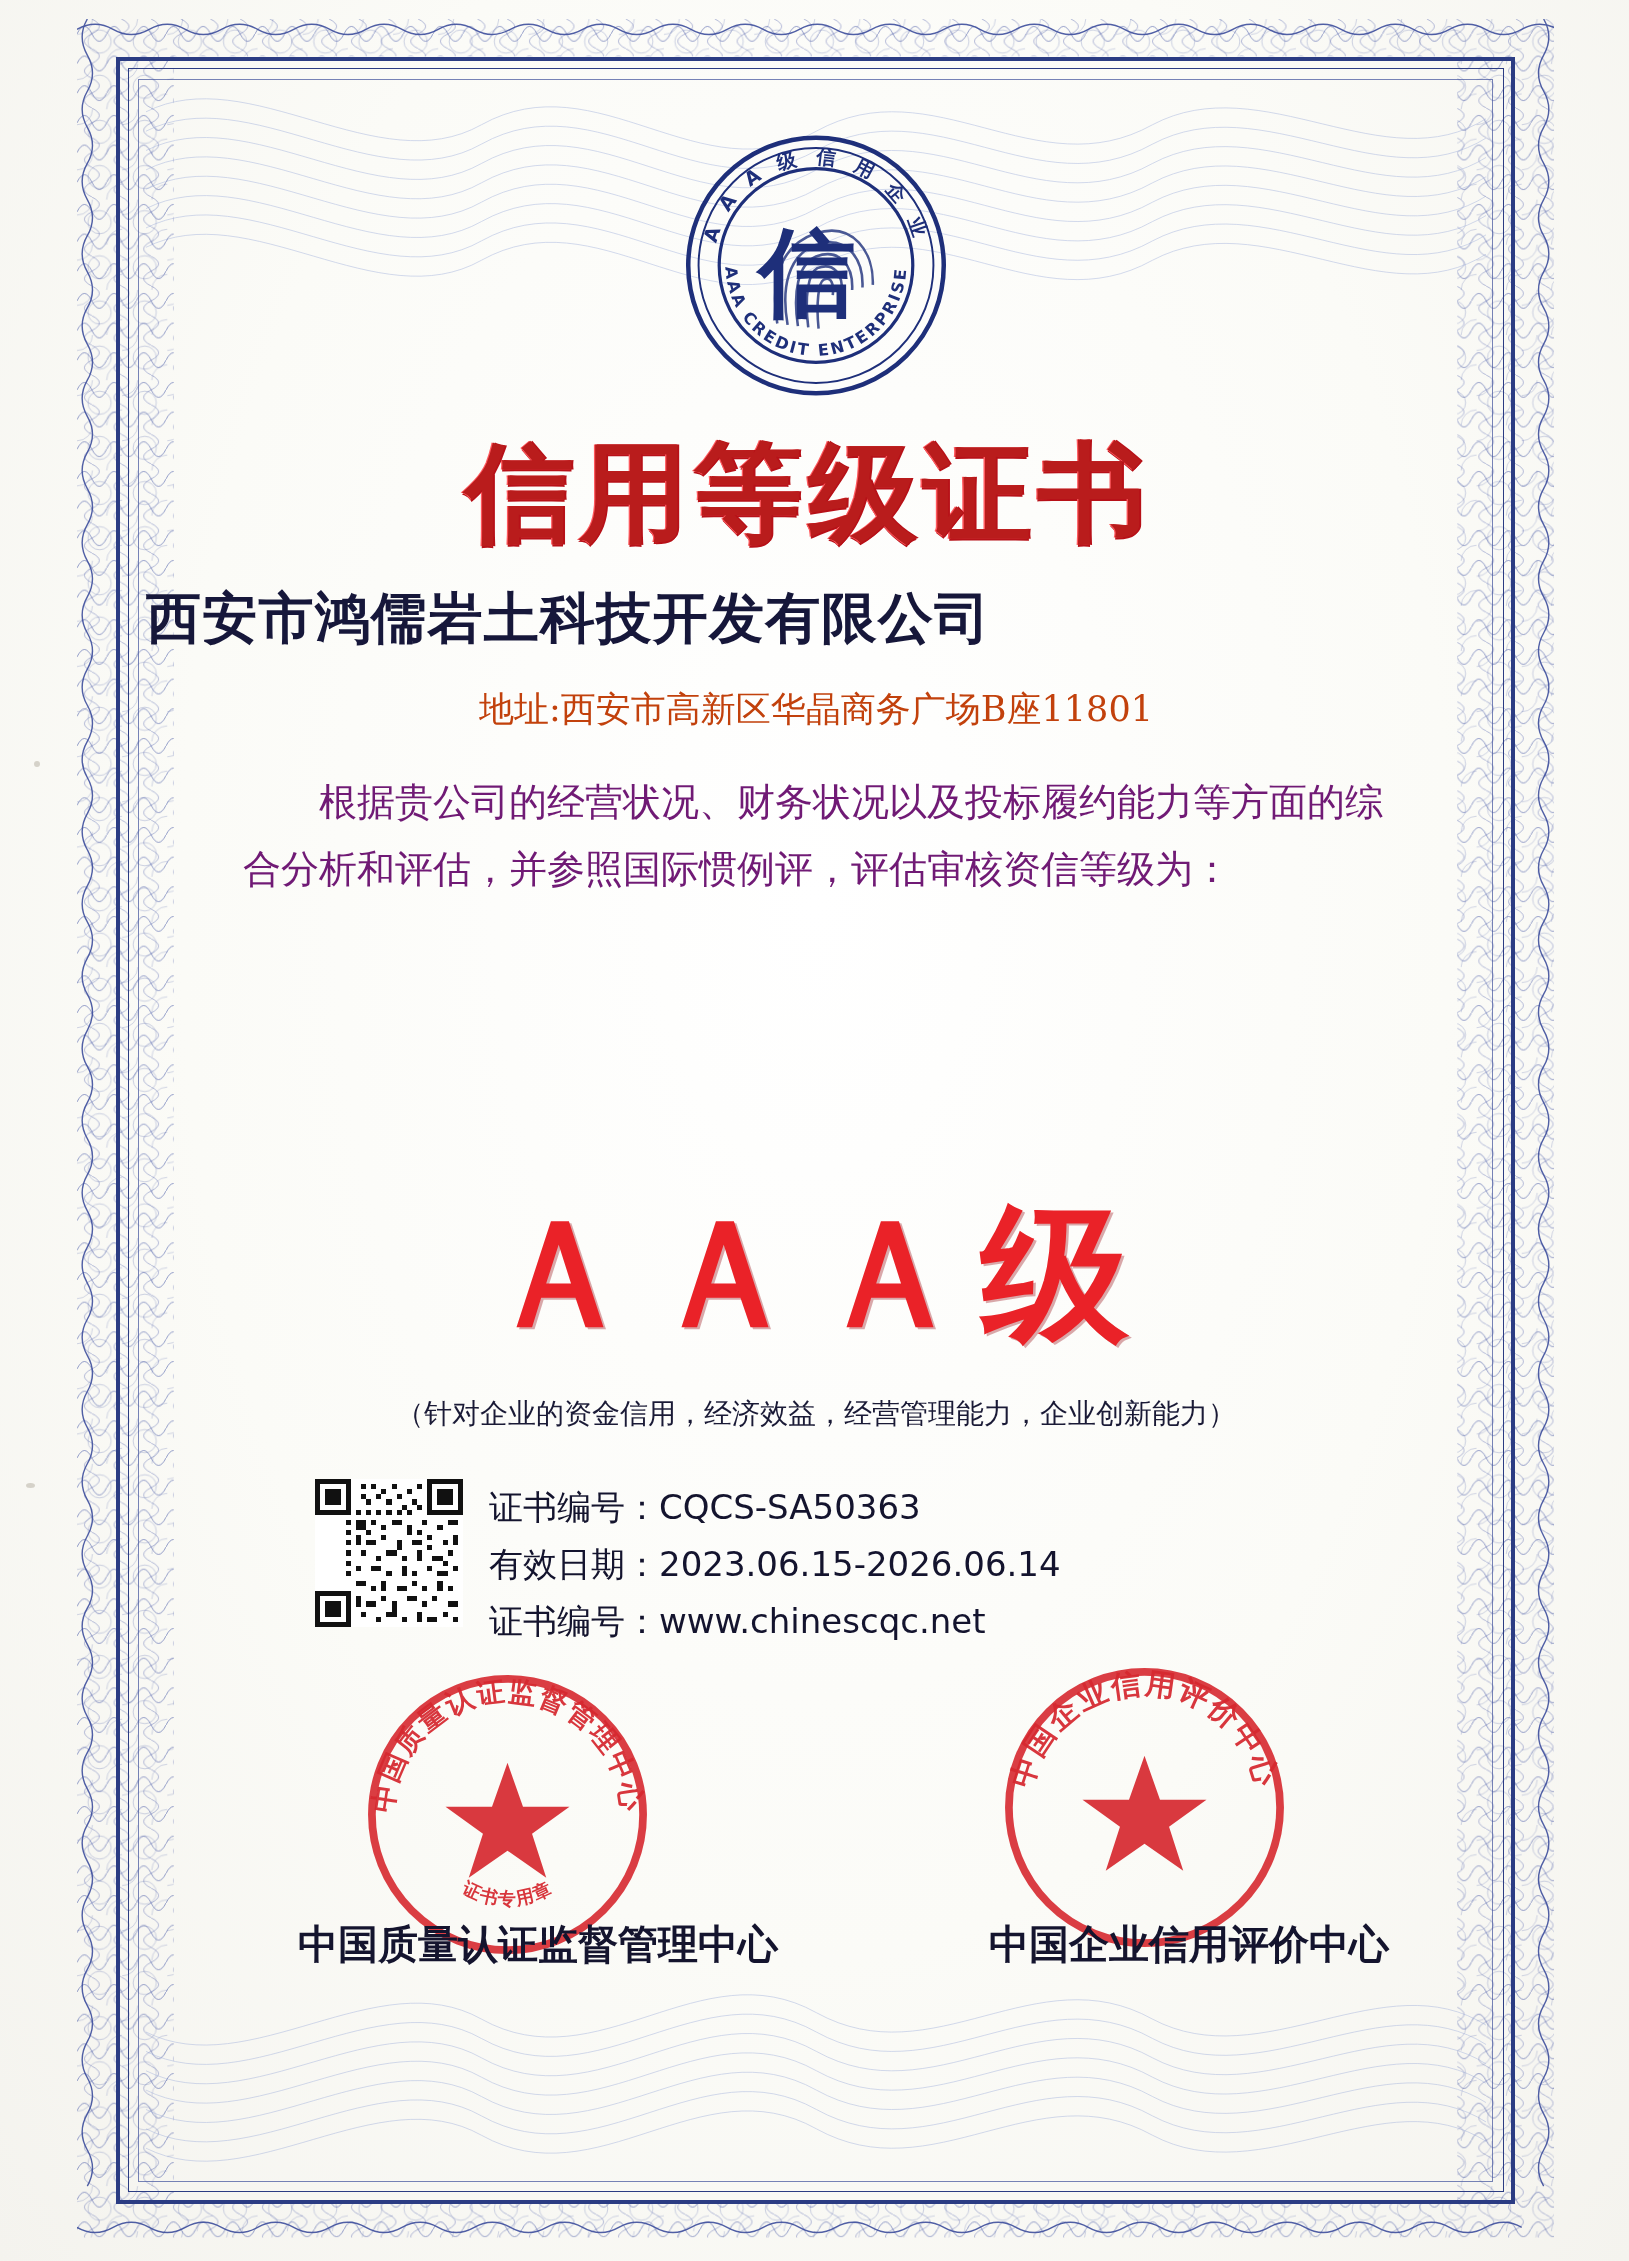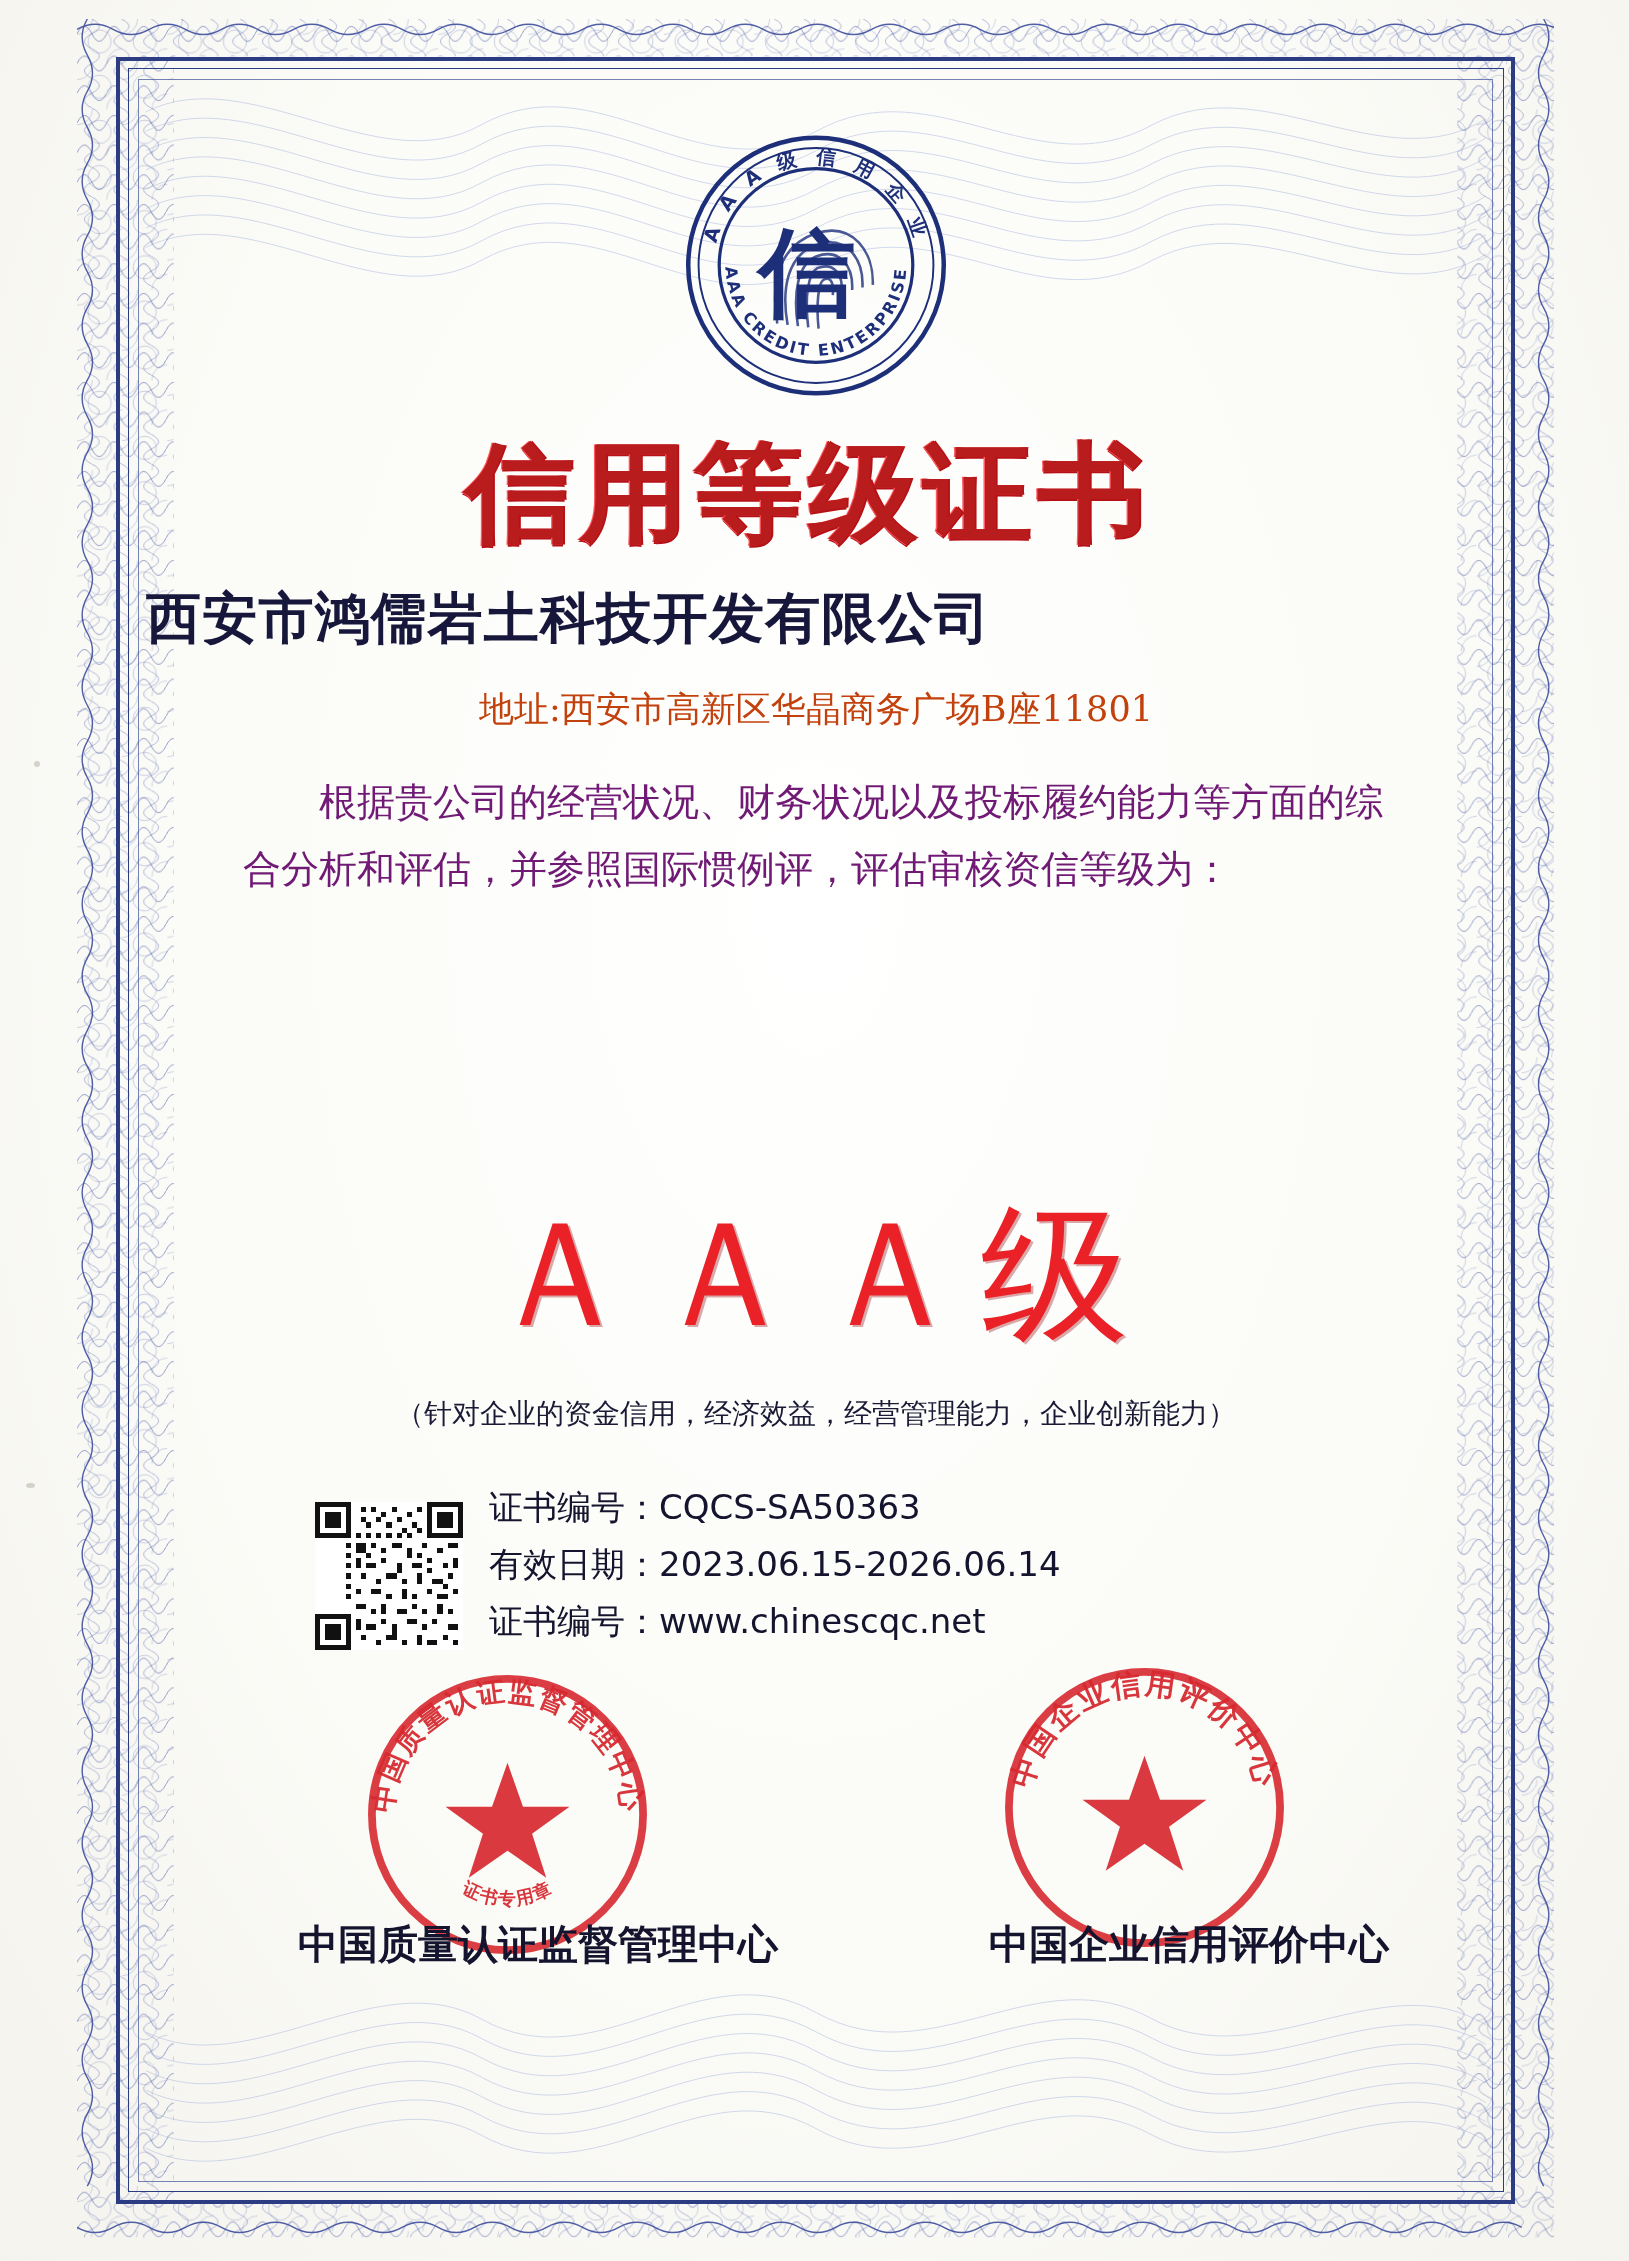--- a/index.html
+++ b/index.html
@@ -154,21 +154,21 @@
     text-align: left;
     text-indent: 76px;
   }
 
   .grade {
     position: absolute;
     top: 1090px;
     left: 0; right: 0;
     text-align: center;
     font-family: "DejaVu Serif", serif;
-    font-weight: 400;
+    font-weight: 700;
     font-size: 148px;
     color: #ea2228;
     letter-spacing: 17px;
     white-space: nowrap;
     text-shadow: 2.6px 1.9px 0 rgba(150,10,16,.35);
   }
 
   .grade-note {
     position: absolute;
     top: 1309px;
@@ -179,21 +179,21 @@
     color: #1a1a36;
     white-space: nowrap;
   }
 
   
   .info-block {
     position: absolute;
     top: 1393px;
     left: 169px;
     display: flex;
-    align-items: flex-end;
+    align-items: flex-start;
     gap: 26px;
   }
   .qr {
     width: 148px;
     height: 148px;
     flex: none;
   }
   .info-lines {
     font-family: "DejaVu Sans", sans-serif;
     font-size: 34px;

